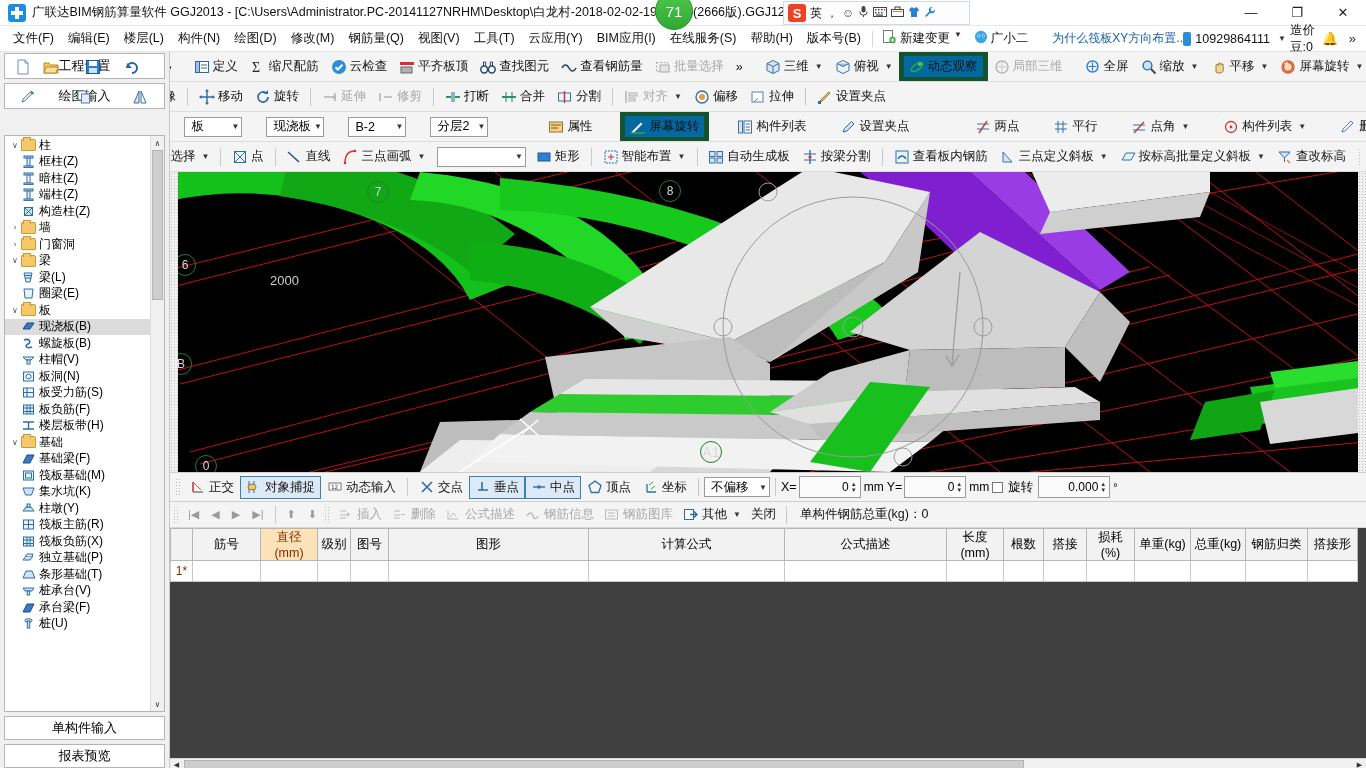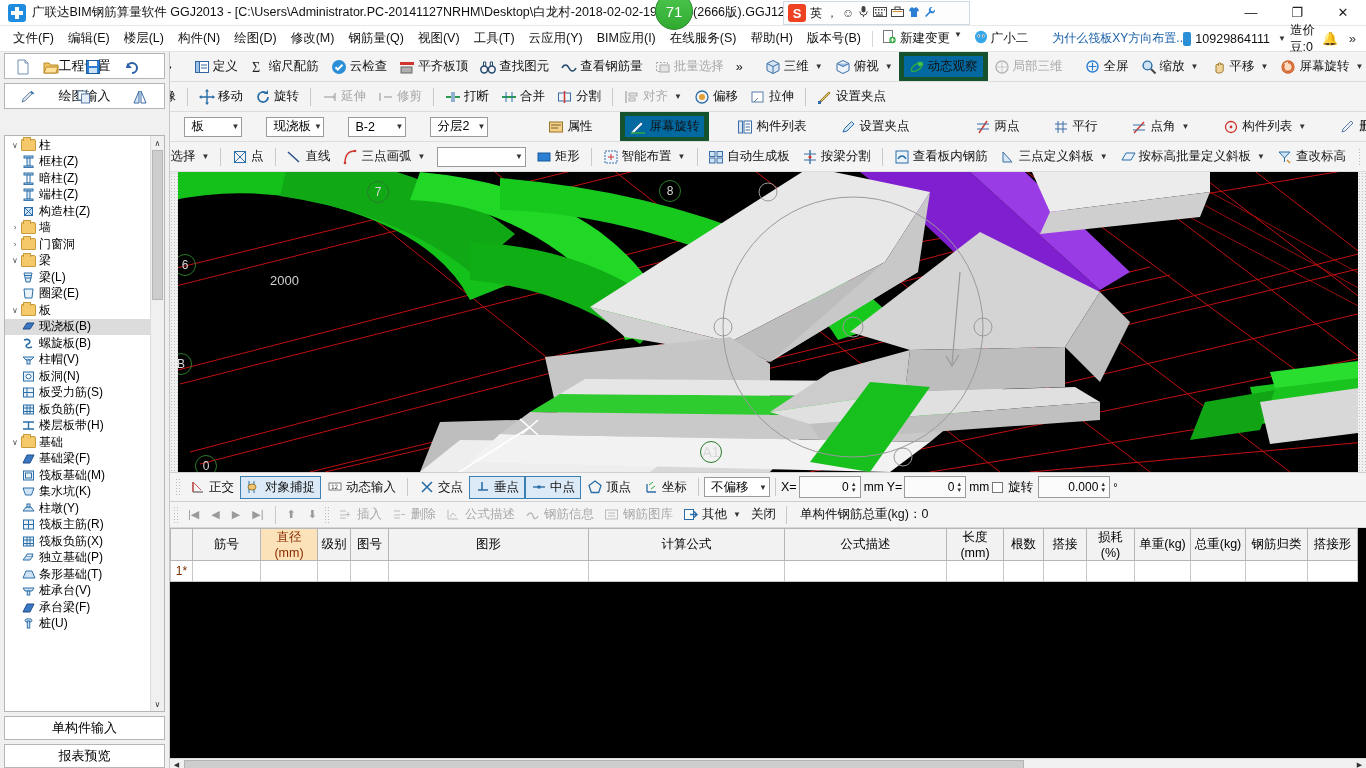--- a/index.html
+++ b/index.html
@@ -141,21 +141,21 @@
   .chk{width:11px;height:11px;border:1px solid #777;background:#fff;display:inline-block;}
 
   
   .rebar{flex:1;background:#fff;display:flex;flex-direction:column;min-height:0;}
   .rb-tools{height:26px;background:#f4f4f4;display:flex;align-items:center;padding-left:2px;
             border-bottom:1px solid #d7d7d7;white-space:nowrap;}
   .rbtn{display:flex;align-items:center;gap:3px;padding:2px 5px;font-size:12.5px;color:#111;}
   .rbtn.dis{color:#a8a8a8;}
   .navbtn{padding:0 6px;font-size:11px;color:#9a9a9a;}
   .totals{font-size:12.5px;color:#111;margin-left:8px;}
-  .gridwrap{flex:1;overflow:hidden;position:relative;background:#000000;}
+  .gridwrap{flex:1;overflow:hidden;position:relative;background:#404040;}
   table.grid{border-collapse:collapse;table-layout:fixed;font-size:12.5px;}
   table.grid th{background:#f2f2f2;border:1px solid #b6b6b6;font-weight:normal;height:21px;
                 color:#000;font-size:12.5px;padding:0 2px;}
   table.grid th.hl{background:#fbe2b8;color:#8a2a00;}
   table.grid td{border:1px solid #c8c8c8;height:21px;background:#fff;}
   td.rowhdr{background:#fbd9a5;color:#7a2f00;text-align:center;font-size:12px;}
   td.active{background:#cfe3f5;border-left:2px solid #000;}
   .hscroll{height:12px;background:#f0f0f0;border-top:1px solid #d8d8d8;position:relative;}
   .hs-thumb{position:absolute;left:14px;top:1px;height:10px;width:840px;background:#cdcdcd;border:1px solid #b3b3b3;}
   .hs-l,.hs-r{position:absolute;top:0;width:13px;height:12px;display:flex;align-items:center;justify-content:center;font-size:7px;color:#333;}

